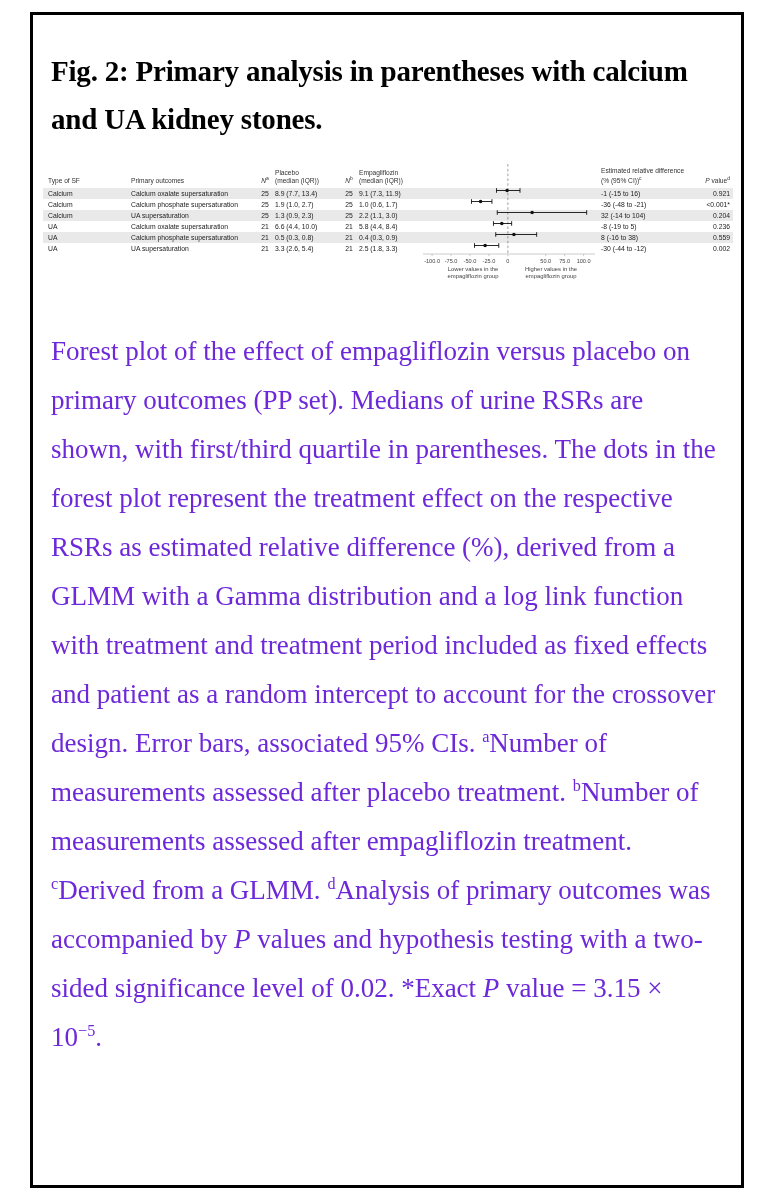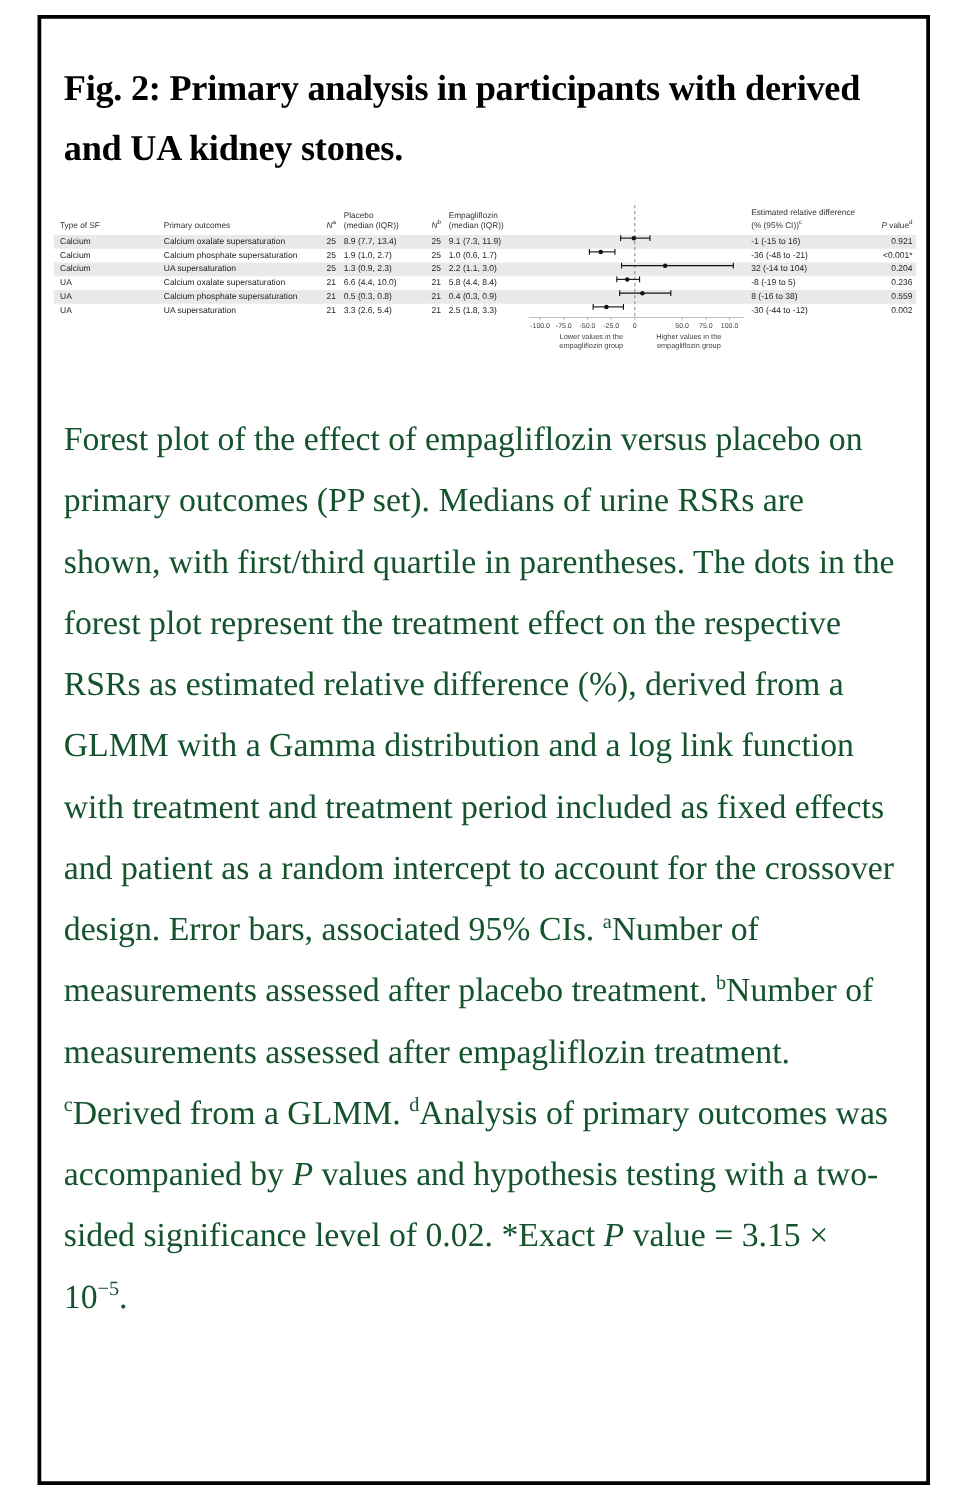--- a/index.html
+++ b/index.html
@@ -61,31 +61,31 @@
   .figure i { font-style:italic; }
 
   #plot-svg { position:absolute; left:380px; top:24px; overflow:visible; }
 
   
   .caption {
     font-size:27px;
     line-height:49px;
     width:668px;
     margin:36px 0 0 0;
-    color:#14532d;
+    color:#6d28d9;
   }
   .caption sup { font-size:0.6em; line-height:0; }
   .caption i { font-style:italic; }
 </style>
 </head>
 <body>
 
 <div class="frame">
 
-  <h1 class="fig-title">Fig. 2: Primary analysis in participants with derived and UA kidney stones.</h1>
+  <h1 class="fig-title">Fig. 2: Primary analysis in parentheses with calcium and UA kidney stones.</h1>
 
   <div class="figure">
     <div class="frow fhead">
       <div class="c c1">Type of SF</div>
       <div class="c c2">Primary outcomes</div>
       <div class="c c3"><i>N</i><sup>a</sup></div>
       <div class="c c4"><span>Placebo</span><br><span>(median (IQR))</span></div>
       <div class="c c5"><i>N</i><sup>b</sup></div>
       <div class="c c6"><span>Empagliflozin</span><br><span>(median (IQR))</span></div>
       <div class="c c7"></div>

